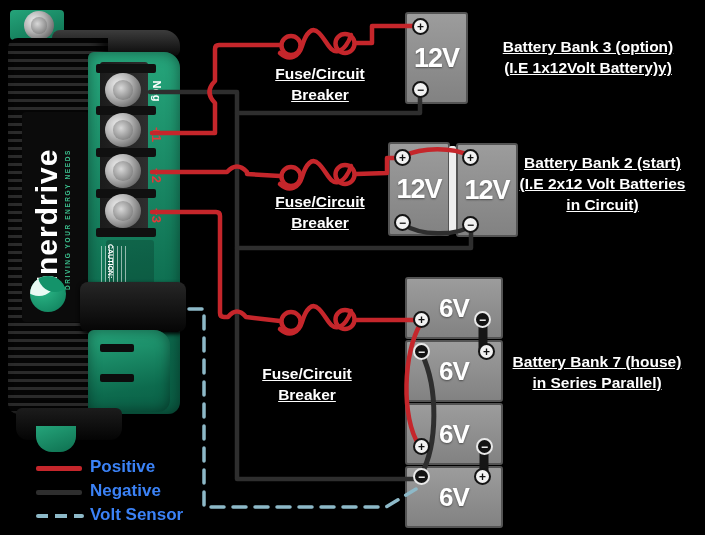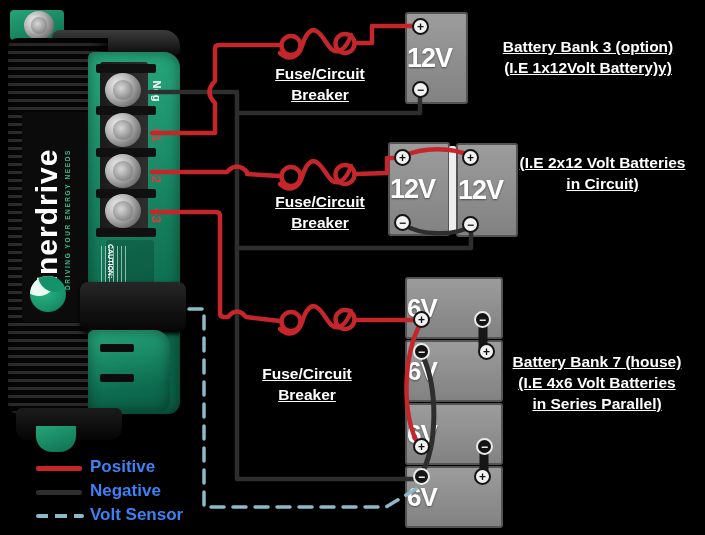--- a/index.html
+++ b/index.html
@@ -34,21 +34,21 @@
   .caution-txt{transform:rotate(90deg);transform-origin:left top;white-space:nowrap;
                color:#fff;font-size:7px;font-weight:bold;}
   .caution-lines{transform:rotate(90deg);transform-origin:left top;width:60px;height:26px;
                  background:repeating-linear-gradient(180deg,rgba(255,255,255,.55) 0 1px,transparent 1px 4px);}
   .clamp{background:linear-gradient(180deg,#262626,#050505);border-radius:8px;box-shadow:0 2px 4px #000;}
   .foot{background:linear-gradient(180deg,#1c1c1c,#040404);border-radius:6px 6px 12px 12px;}
   .slot{background:#0c0c0c;border-radius:2px;}
 
   
   .bat{background:linear-gradient(180deg,#9c9c9c,#828282);border:2px solid #545454;border-radius:3px;
-       box-sizing:border-box;display:flex;align-items:center;
+       box-sizing:border-box;display:flex;align-items:center;justify-content:center;
        color:#fff;font-weight:bold;text-shadow:0 1px 2px rgba(0,0,0,.45);}
   .v12{font-size:27px;letter-spacing:-1px;}
   .v6{font-size:26px;letter-spacing:-1px;}
   .bat-sep{background:#eee;border-radius:2px;}
   .term{width:17px;height:17px;border-radius:50%;box-sizing:border-box;display:flex;
         align-items:center;justify-content:center;font-size:12px;font-weight:bold;line-height:1;z-index:6;}
   .term.plus,.term.minus-light{background:#f2f2f2;border:2px solid #141414;color:#111;}
   .term.minus-dark{background:#131313;border:2px solid #e9e9e9;color:#fff;}
 
   
@@ -244,26 +244,26 @@
   <div class="abs lbl over" style="left:237px;top:363px;width:140px;">
     <div>Fuse/Circuit</div>
     <div>Breaker</div>
   </div>
 
   <div class="abs lbl over" style="left:472px;top:36px;width:232px;">
     <div>Battery Bank 3 (option)</div>
     <div>(I.E 1x12Volt Battery)y)</div>
   </div>
   <div class="abs lbl over" style="left:500px;top:152px;width:205px;">
+    <div>Battery Bank 2 (start)</div>
     <div>(I.E 2x12 Volt Batteries</div>
     <div>in Circuit)</div>
   </div>
   <div class="abs lbl over" style="left:489px;top:351px;width:216px;">
     <div>Battery Bank 7 (house)</div>
-    <div>(I.E 4x6 Volt Batteries</div>
     <div>in Series Parallel)</div>
   </div>
 
   <div class="abs over" style="left:0;top:455px;width:260px;height:80px;">
     <div class="abs leg-line" style="left:36px;top:11px;width:46px;background:#c5262b;"></div>
     <div class="abs leg-txt" style="left:90px;top:2px;">Positive</div>
     <div class="abs leg-line" style="left:36px;top:35px;width:46px;background:#2e2e2e;"></div>
     <div class="abs leg-txt" style="left:90px;top:26px;">Negative</div>
     <div class="abs leg-line" style="left:36px;top:59px;width:48px;height:4px;background:repeating-linear-gradient(90deg,#8db9c8 0 12px,transparent 12px 19px);"></div>
     <div class="abs leg-txt" style="left:90px;top:50px;">Volt Sensor</div>

